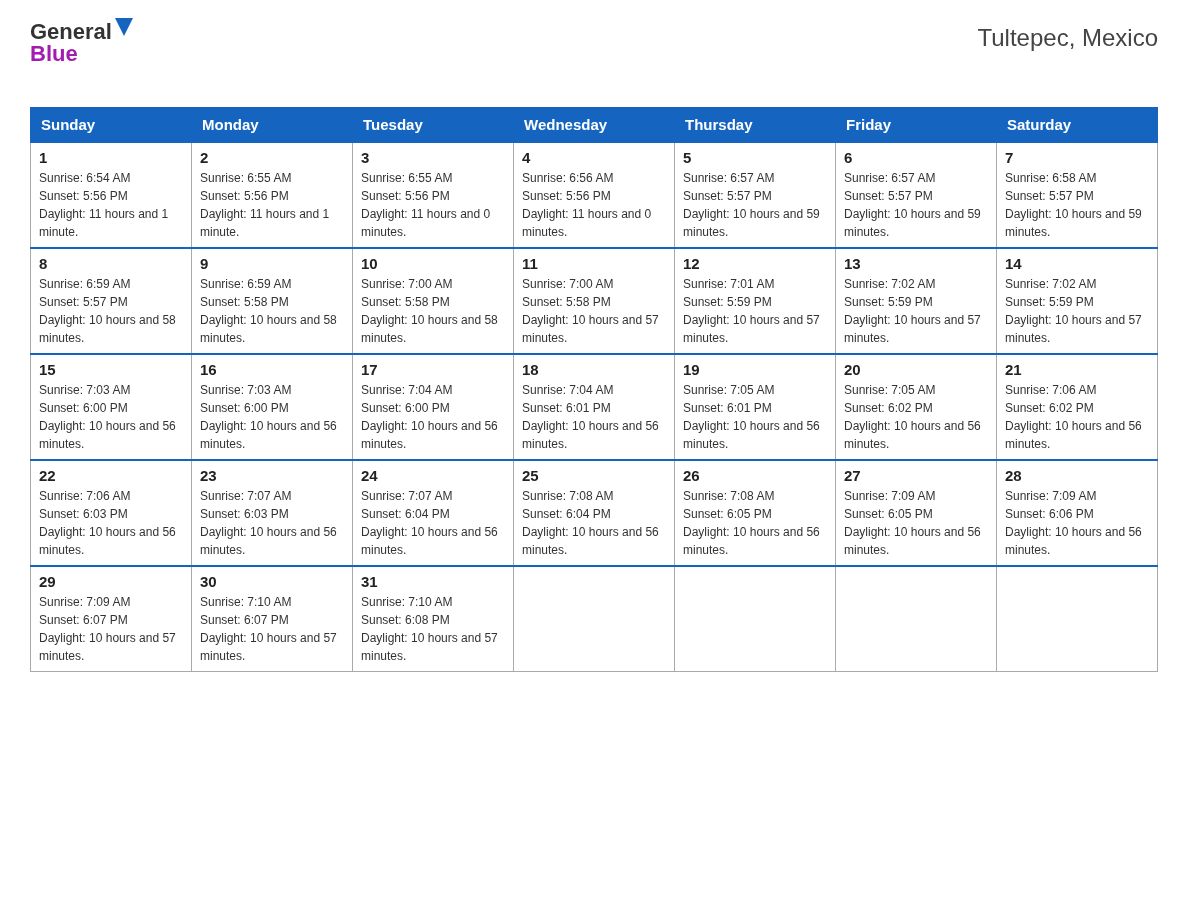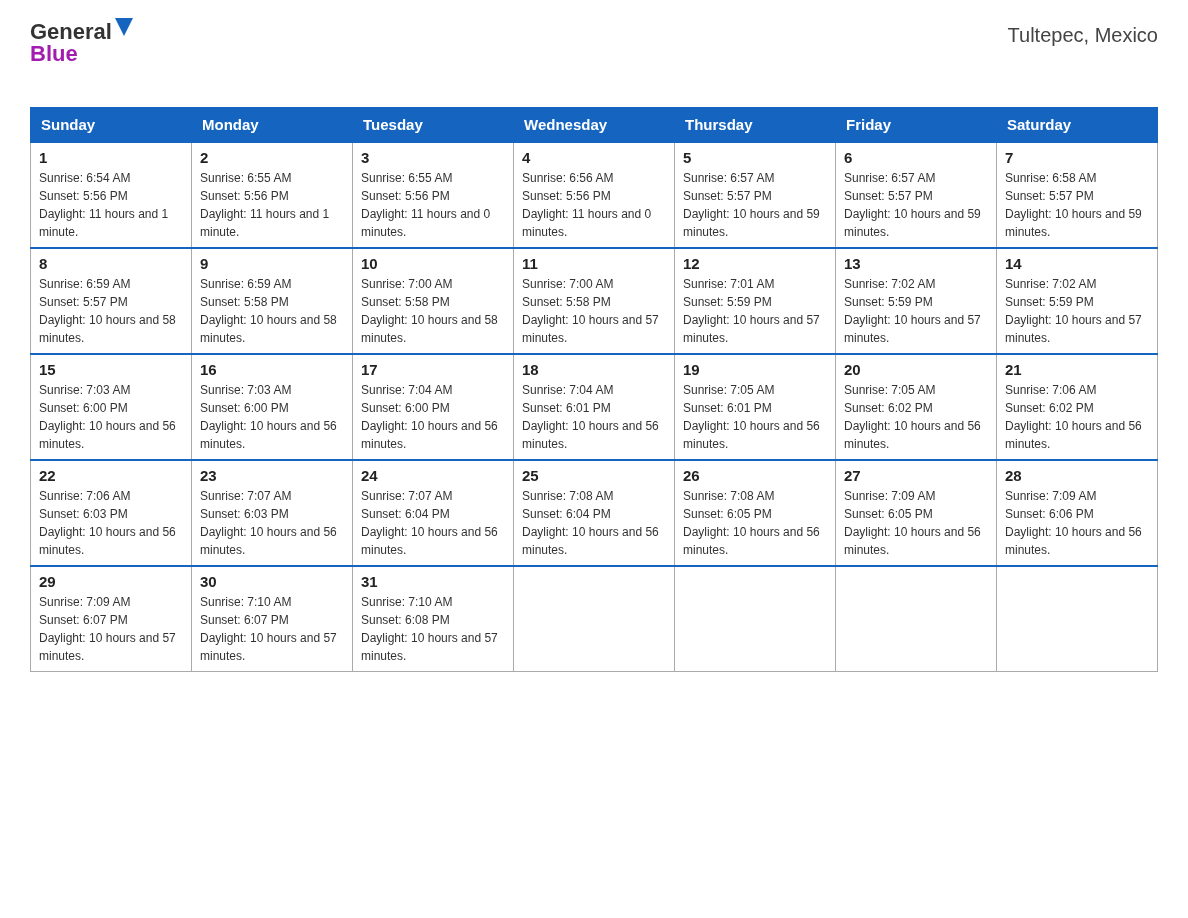--- a/index.html
+++ b/index.html
@@ -35,21 +35,21 @@
     .title-block {
       text-align: right;
     }
     .month-title {
       font-size: 52px;
       font-weight: bold;
       color: #222;
       line-height: 1.1;
     }
     .location {
-      font-size: 20px;
+      font-size: 24px;
       color: #444;
       margin-top: 4px;
     }
     table {
       width: 100%;
       border-collapse: collapse;
       margin-top: 42px;
     }
     thead tr th {
       background-color: #1565c0;

